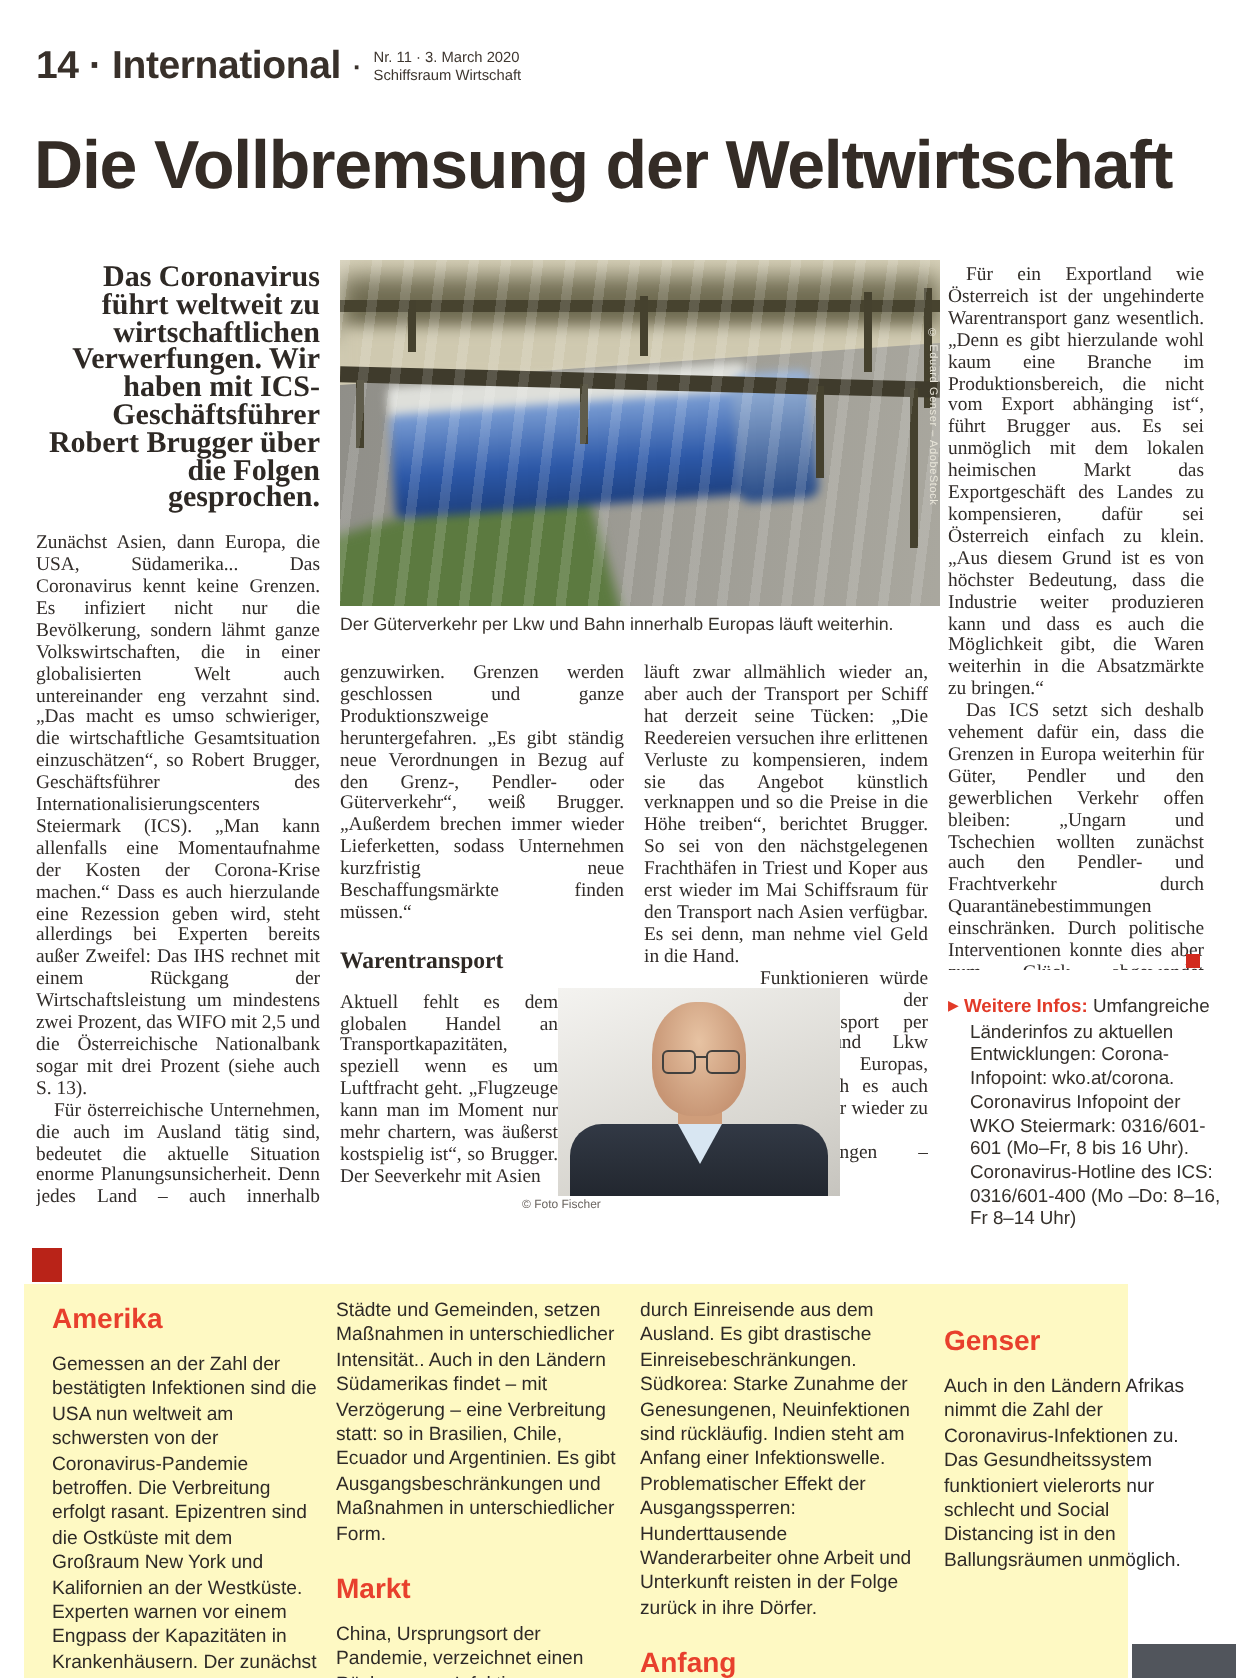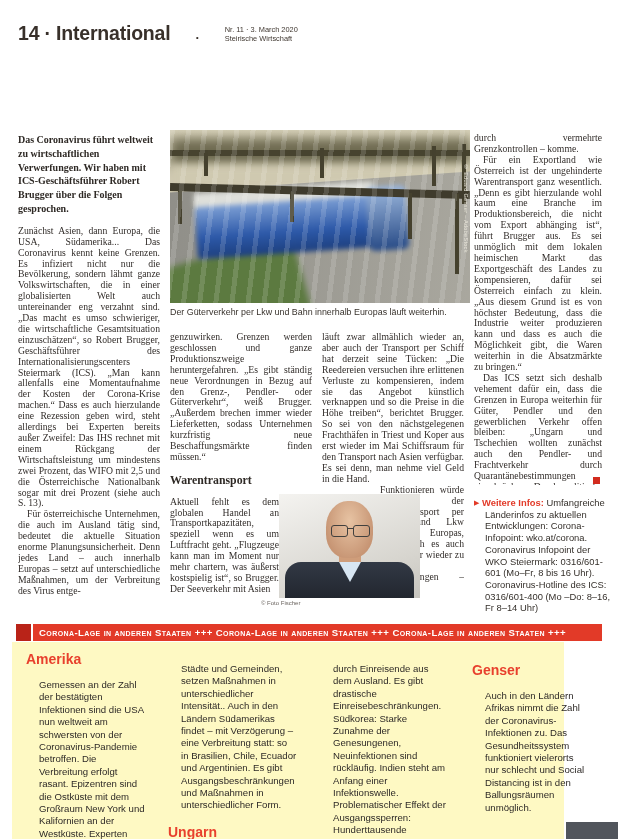--- a/index.html
+++ b/index.html
@@ -1,31 +1,31 @@
 <!DOCTYPE html>
 <html><head>
 <meta charset="utf-8">
 <style>
   html,body{margin:0;padding:0;background:#fff}
   #page{position:relative;width:618px;height:839px;background:#fff;overflow:hidden;
         font-family:"Liberation Serif",serif;color:#322d2a}
   .abs{position:absolute}
   
-  .hdr{left:18px;top:24px;display:flex;align-items:flex-end;gap:25px;color:#38302a}
+  .hdr{left:18px;top:24px;display:flex;align-items:center;gap:6px;color:#38302a}
   .hdr-big{font:600 19.5px/1 "Liberation Sans",sans-serif;letter-spacing:-.2px}
   .hdr-dot{font:600 13px/1 "Liberation Sans",sans-serif}
   .hdr-issue{font:400 7.4px/1.2 "Liberation Sans",sans-serif;color:#3e362f}
   .headline{left:17px;top:66px;width:590px;font:600 34px/1.05 "Liberation Sans",sans-serif;
             color:#342c26;letter-spacing:-.6px}
   
   .col{top:133px;height:470px;overflow:hidden;text-align:justify;
        font-size:9.7px;line-height:10.9px}
   .col p{margin:0}
   .cont{text-indent:9px}
-  .intro{font-weight:bold;font-size:10px;line-height:13.8px;text-align:left;
+  .intro{font-weight:bold;font-size:15px;line-height:13.8px;text-align:right;
          margin:0 0 10px 0 !important;color:#2e2925}
   .subhead{font-weight:bold;font-size:11.8px;line-height:1;margin:12px 0 10px;
            text-align:left;color:#2e2925}
   .wrap-r{float:right;width:33px;height:80px}
   .wrap-l{float:left;width:58px;height:95px}
   
   .photo{left:170px;top:130px;width:300px;height:173px;overflow:hidden;
          background:linear-gradient(#d9d3bb,#bdb8a2)}
   .photo>div{position:absolute}
   .ph-trees{left:0;top:8px;width:100%;height:30px;background:#6e6a50;filter:blur(6px)}
@@ -71,38 +71,39 @@
   .ib-label{color:#e23a28;font-weight:bold}
   
   .ticker-sq{left:16px;top:624px;width:15px;height:17px;background:#b92318}
   .ticker{left:33px;top:624px;width:569px;height:17px;background:#e23a28;color:#fff;
           font:bold 9.6px/17px "Liberation Sans",sans-serif;font-variant:small-caps;
           letter-spacing:.4px;padding-left:6px;box-sizing:border-box;white-space:nowrap;overflow:hidden}
   
   .world{left:12px;top:642px;width:552px;height:197px;background:#fef9c3}
   .wcol{position:absolute;top:8px;bottom:0;overflow:hidden;
         font:9.6px/12.4px "Liberation Sans",sans-serif;color:#2e2a27}
-  .wcol p{margin:13px}
+  .wcol p{margin:0}
   .whead{font:bold 14px/1 "Liberation Sans",sans-serif;color:#e8402d;margin:2px 0 11px}
   .whead.mid{margin:13px 0 11px}
   .corner{left:566px;top:822px;width:52px;height:17px;background:#51555c}
 </style>
 </head>
 <body>
 
 <div id="page">
 
   <div class="abs hdr">
     <span class="hdr-big">14 · International</span>
     <span class="hdr-dot">·</span>
     <span class="hdr-issue">
       <span>Nr. 11 · 3. March 2020</span><br>
-      <span>Steirische Wirtschaft</span>
+      <span>Schiffsraum Wirtschaft</span>
     </span>
   </div>
+  <div class="abs headline">Die Vollbremsung der Weltwirtschaft</div>
 
   <div class="abs col" style="left:18px;width:142px">
     <p class="intro">Das Coronavirus führt weltweit zu wirtschaftlichen Verwerfungen. Wir haben mit ICS-Geschäftsführer Robert Brugger über die Folgen gesprochen.</p>
     <p>Zunächst Asien, dann Europa, die USA, Südamerika... Das Coronavirus kennt keine Grenzen. Es infiziert nicht nur die Bevölkerung, sondern lähmt ganze Volkswirtschaften, die in einer globalisierten Welt auch untereinander eng verzahnt sind. „Das macht es umso schwieriger, die wirtschaftliche Gesamtsituation einzuschätzen“, so Robert Brugger, Geschäftsführer des Internationalisierungscenters Steiermark (ICS). „Man kann allenfalls eine Momentaufnahme der Kosten der Corona-Krise machen.“ Dass es auch hierzulande eine Rezession geben wird, steht allerdings bei Experten bereits außer Zweifel: Das IHS rechnet mit einem Rückgang der Wirtschaftsleistung um mindestens zwei Prozent, das WIFO mit 2,5 und die Österreichische Nationalbank sogar mit drei Prozent (siehe auch S. 13).</p>
     <p class="cont">Für österreichische Unternehmen, die auch im Ausland tätig sind, bedeutet die aktuelle Situation enorme Planungsunsicherheit. Denn jedes Land – auch innerhalb Europas – setzt auf unterschiedliche Maßnahmen, um der Verbreitung des Virus entge-</p>
   </div>
 
   <div class="abs photo">
     <div class="ph-trees"></div>
     <div class="ph-mist"></div>
@@ -144,43 +145,41 @@
     <div class="po-head"></div>
     <div class="po-glass" style="left:52px"></div>
     <div class="po-glass" style="left:74px"></div>
     <div class="po-bridge"></div>
     <div class="po-suit"></div>
     <div class="po-shirt"></div>
   </div>
   <div class="abs po-credit">© Foto Fischer</div>
 
   <div class="abs col" style="left:474px;width:128px;height:352px">
-    <p>durch vermehrte Grenzkontrollen – komme.</p>
     <p class="cont">Für ein Exportland wie Österreich ist der ungehinderte Warentransport ganz wesentlich. „Denn es gibt hierzulande wohl kaum eine Branche im Produktionsbereich, die nicht vom Export abhänging ist“, führt Brugger aus. Es sei unmöglich mit dem lokalen heimischen Markt das Exportgeschäft des Landes zu kompensieren, dafür sei Österreich einfach zu klein. „Aus diesem Grund ist es von höchster Bedeutung, dass die Industrie weiter produzieren kann und dass es auch die Möglichkeit gibt, die Waren weiterhin in die Absatzmärkte zu bringen.“</p>
     <p class="cont">Das ICS setzt sich deshalb vehement dafür ein, dass die Grenzen in Europa weiterhin für Güter, Pendler und den gewerblichen Verkehr offen bleiben: „Ungarn und Tschechien wollten zunächst auch den Pendler- und Frachtverkehr durch Quarantänebestimmungen einschränken. Durch politische Interventionen konnte dies aber zum Glück abgewendet werden.“</p>
   </div>
   <div class="abs endmark"></div>
 
   <div class="abs infobox">
     <span class="ib-arrow">▶</span>
     <span class="ib-label">Weitere Infos:</span>
     <span>Umfangreiche Länderinfos zu aktuellen Entwicklungen: Corona-Infopoint: wko.at/corona. Coronavirus Infopoint der WKO Steiermark: 0316/601-601 (Mo–Fr, 8 bis 16 Uhr). Coronavirus-Hotline des ICS: 0316/601-400 (Mo –Do: 8–16, Fr 8–14 Uhr)</span>
   </div>
 
   <div class="abs ticker-sq"></div>
-  <div class="abs ticker">Corona-Lage in anderen Staaten +++ Corona-Lage in anderen Staaten +++ Corona-Lage in anderen Staaten +++</div>
 
   <div class="abs world">
     <div class="wcol" style="left:14px;width:134px">
       <h2 class="whead">Amerika</h2>
       <p>Gemessen an der Zahl der bestätigten Infektionen sind die USA nun weltweit am schwersten von der Coronavirus-Pandemie betroffen. Die Verbreitung erfolgt rasant. Epizentren sind die Ostküste mit dem Großraum New York und Kalifornien an der Westküste. Experten warnen vor einem Engpass der Kapazitäten in Krankenhäusern. Der zunächst auf einen Monat begrenzte Einreisestopp für Ausländer soll verlängert werden. Die Bundesstaaten,</p>
     </div>
     <div class="wcol" style="left:156px;width:142px">
       <p>Städte und Gemeinden, setzen Maßnahmen in unterschiedlicher Intensität.. Auch in den Ländern Südamerikas findet – mit Verzögerung – eine Verbreitung statt: so in Brasilien, Chile, Ecuador und Argentinien. Es gibt Ausgangsbeschränkungen und Maßnahmen in unterschiedlicher Form.</p>
-      <h2 class="whead mid">Ungarn</h2>
+      <h2 class="whead mid">Markt</h2>
       <p>China, Ursprungsort der Pandemie, verzeichnet einen Rückgang an Infektionen. Allerdings wird eine zweite Welle befürchtet,</p>
     </div>
     <div class="wcol" style="left:308px;width:142px">
       <p>durch Einreisende aus dem Ausland. Es gibt drastische Einreisebeschränkungen. Südkorea: Starke Zunahme der Genesungenen, Neuinfektionen sind rückläufig. Indien steht am Anfang einer Infektionswelle. Problematischer Effekt der Ausgangssperren: Hunderttausende Wanderarbeiter ohne Arbeit und Unterkunft reisten in der Folge zurück in ihre Dörfer.</p>
       <h2 class="whead mid">Anfang</h2>
 
     </div>
     <div class="wcol" style="left:460px;width:130px">
       <h2 class="whead mid">Genser</h2>
       <p>Auch in den Ländern Afrikas nimmt die Zahl der Coronavirus-Infektionen zu. Das Gesundheitssystem funktioniert vielerorts nur schlecht und Social Distancing ist in den Ballungsräumen unmöglich.</p>

